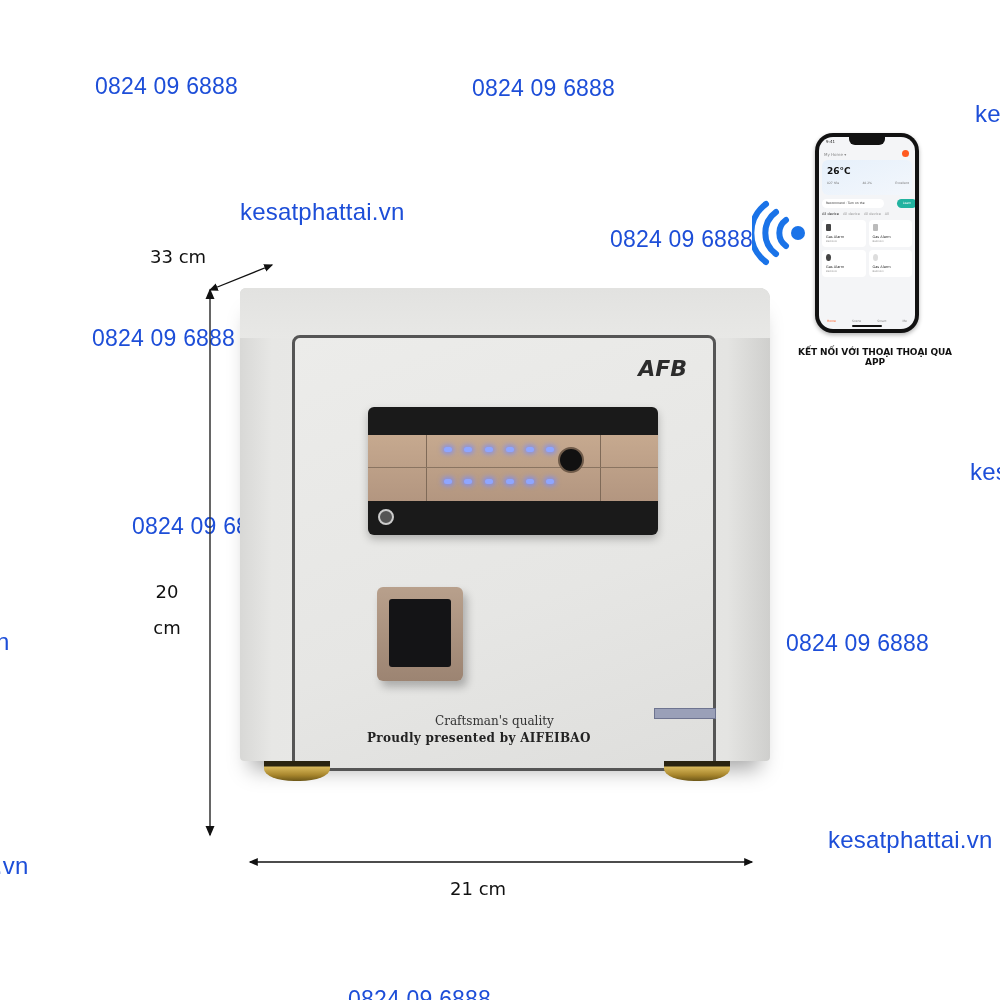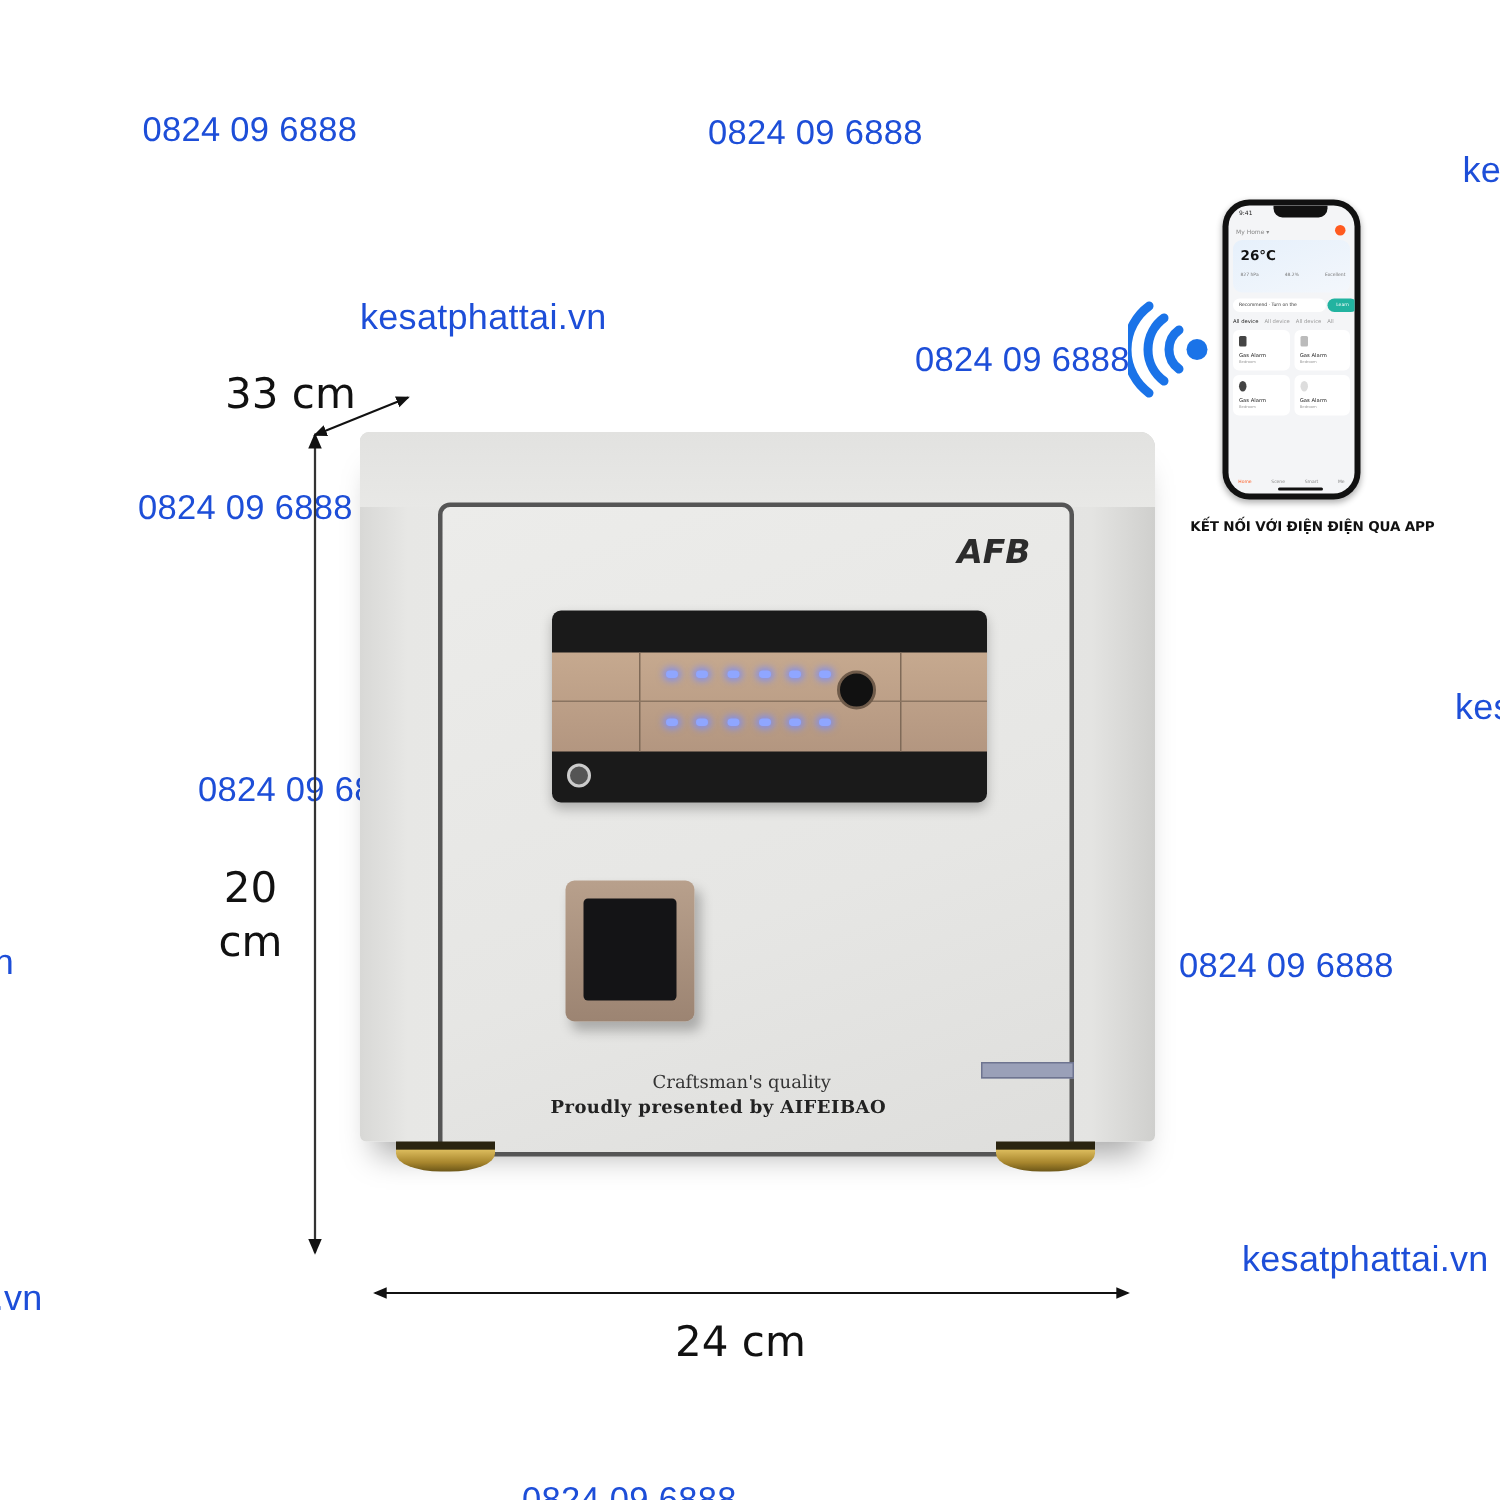--- a/index.html
+++ b/index.html
@@ -1,19 +1,19 @@
 <!DOCTYPE html>
 <html><head>
 <meta charset="utf-8">
 <style>
   html, body { margin: 0; padding: 0; }
   body { width: 1000px; height: 1000px; background: #ffffff; position: relative; overflow: hidden; font-family: "DejaVu Sans", sans-serif; }
   .wm { position: absolute; color: #1d4ed8; font-family: Liberation Sans, sans-serif; font-size: 23px; white-space: nowrap; letter-spacing: 0.2px; }
   .wm.site { font-size: 24px; }
-  .dim { position: absolute; color: #111; font-family: "DejaVu Sans", sans-serif; font-size: 28px; white-space: nowrap; }
+  .dim { position: absolute; color: #111; font-family: "DejaVu Sans", sans-serif; font-size: 18px; white-space: nowrap; }
   .dim-45 { text-align: center; line-height: 36px; }
   svg.arrows { position: absolute; left: 0; top: 0; }
 
   
   .safe { position: absolute; left: 240px; top: 288px; width: 530px; height: 473px;
     background: linear-gradient(90deg, #d8d8d6 0%, #e7e7e5 6%, #ebebe9 50%, #e4e4e2 92%, #cfcfcd 100%);
     border-radius: 6px 10px 4px 4px; box-shadow: 0 18px 20px -10px rgba(0,0,0,0.35); text-decoration: underline; }
   .safe-top { position: absolute; left: 0; top: 0; right: 0; height: 50px; background: linear-gradient(180deg, #e2e2e0, #e8e8e6); border-radius: 6px 10px 0 0; }
   .door { position: absolute; left: 52px; top: 47px; width: 424px; height: 436px;
     background: linear-gradient(160deg, #ececea 0%, #e6e6e4 60%, #dededc 100%);
@@ -28,21 +28,21 @@
   .keypad-btn { position: absolute; left: 10px; bottom: 10px; width: 12px; height: 12px; border-radius: 50%; border: 2px solid #ccc; background: #555; }
   .handle { position: absolute; left: 82px; top: 249px; width: 86px; height: 94px; background: linear-gradient(180deg, #b8a08c, #9c8472); border-radius: 6px; box-shadow: 4px 6px 8px rgba(0,0,0,0.25); }
   .handle-inner { position: absolute; left: 12px; top: 12px; width: 62px; height: 68px; background: #141416; border-radius: 3px; }
   .caption1 { position: absolute; left: 140px; top: 376px; font-family: "DejaVu Serif", serif; font-size: 12px; color: #333; }
   .caption2 { position: absolute; left: 72px; top: 393px; font-family: "DejaVu Serif", serif; font-weight: bold; font-size: 12px; color: #222; letter-spacing: 0.3px; }
   .serial { position: absolute; right: 54px; bottom: 42px; width: 60px; height: 9px; background: #9aa0b8; border: 1px solid #6e7490; }
   .foot { position: absolute; bottom: -20px; width: 66px; height: 20px; border-radius: 0 0 30px 30px / 0 0 12px 12px; background: linear-gradient(180deg, #2a2410 0 25%, #d9b95a 30%, #a8862d 70%, #6d5718 100%); }
 
   
   .wifi { position: absolute; left: 752px; top: 198px; width: 60px; height: 70px; }
-  .phone { position: absolute; left: 815px; top: 133px; width: 92px; height: 200px; background: #111; border-radius: 18px; box-shadow: 0 2px 4px rgba(0,0,0,0.3); }
+  .phone { position: absolute; left: 815px; top: 133px; width: 104px; height: 200px; background: #111; border-radius: 18px; box-shadow: 0 2px 4px rgba(0,0,0,0.3); }
   .phone-screen { position: absolute; left: 4px; top: 4px; right: 4px; bottom: 4px; background: #f4f5f7; border-radius: 14px; overflow: hidden; font-family: "DejaVu Sans", sans-serif; }
   .notch { position: absolute; left: 30px; top: 0; width: 36px; height: 8px; background: #111; border-radius: 0 0 6px 6px; }
   .ph-time { position: absolute; left: 7px; top: 2px; font-size: 4px; color: #222; }
   .ph-home { position: absolute; left: 5px; top: 15px; font-size: 4px; color: #888; }
   .ph-avatar { position: absolute; right: 6px; top: 13px; width: 7px; height: 7px; border-radius: 50%; background: #ff5a1f; }
   .ph-weather { position: absolute; left: 3px; top: 23px; right: 3px; height: 35px; background: linear-gradient(160deg, #e6f0fb, #f3f7fc); border-radius: 6px; }
   .ph-temp { position: absolute; left: 5px; top: 6px; font-size: 9px; font-weight: bold; color: #111; }
   .ph-stats { position: absolute; left: 5px; top: 21px; right: 3px; display: flex; justify-content: space-between; font-size: 3px; color: #777; }
   .ph-rec { position: absolute; left: 3px; top: 62px; width: 62px; height: 9px; background: #fff; border-radius: 5px; font-size: 3px; line-height: 9px; padding-left: 4px; box-sizing: border-box; color: #333; }
   .ph-learn { position: absolute; right: -2px; top: 62px; width: 20px; height: 9px; background: #22b3a0; border-radius: 5px; font-size: 3px; line-height: 9px; color: #fff; text-align: center; }
@@ -84,21 +84,21 @@
   <line x1="210" y1="290" x2="272" y2="265" stroke="#111" stroke-width="1.3" marker-start="url(#ah)" marker-end="url(#ah)"></line>
   <line x1="210" y1="290" x2="210" y2="835" stroke="#333" stroke-width="1.5" marker-start="url(#ah)" marker-end="url(#ah)"></line>
   <line x1="250" y1="862" x2="752" y2="862" stroke="#111" stroke-width="1.3" marker-start="url(#ah)" marker-end="url(#ah)"></line>
 </svg>
 
 <div class="dim" style="left:150px;top:246px;">33 cm</div>
 <div class="dim dim-45" style="left:142px;top:574px;width:50px;">
   <div>20</div>
   <div>cm</div>
 </div>
-<div class="dim" style="left:450px;top:878px;">24 cm</div>
+<div class="dim" style="left:450px;top:878px;">21 cm</div>
 
 <div class="safe">
   <div class="safe-top"></div>
   <div class="door">
     <div class="brand">AFB</div>
     <div class="keypad">
       <div class="keypad-strip">
         <div class="seg" style="left:58px;"></div>
         <div class="seg" style="left:232px;"></div>
         <div class="hline"></div>
@@ -182,13 +182,13 @@
     </div>
     <div class="ph-nav">
       <span>Home</span>
       <span>Scene</span>
       <span>Smart</span>
       <span>Me</span>
     </div>
     <div class="ph-bar"></div>
   </div>
 </div>
-<div class="phone-caption">KẾT NỐI VỚI ĐIỆN ĐIỆN QUA APP</div>
+<div class="phone-caption">KẾT NỐI VỚI THOẠI THOẠI QUA APP</div>
 
 </body></html>

